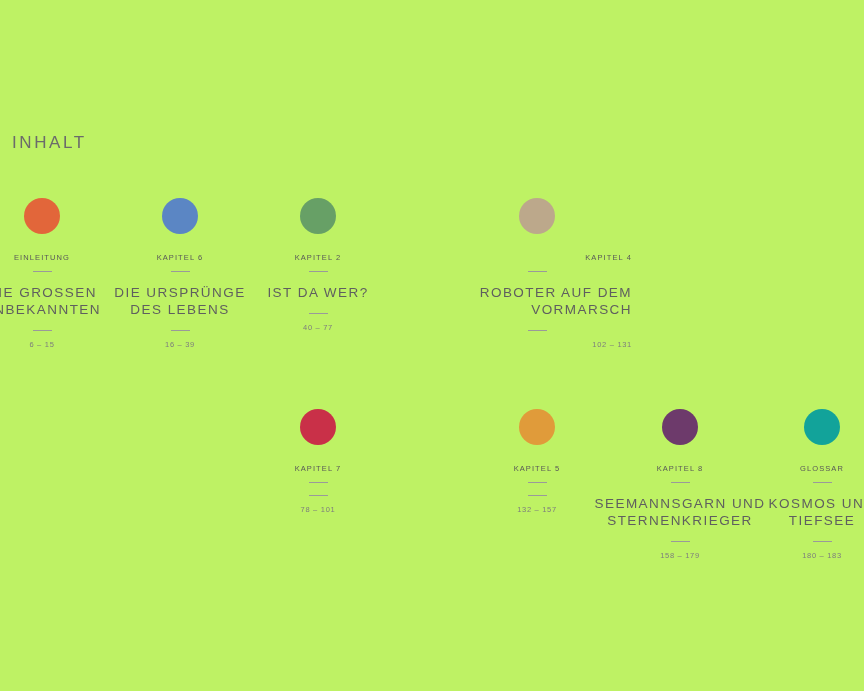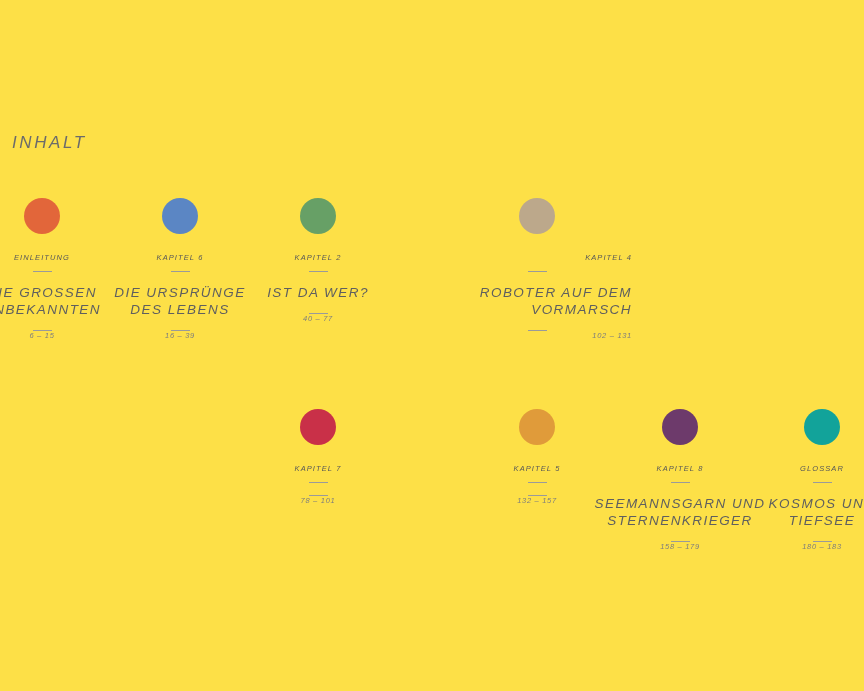--- a/index.html
+++ b/index.html
@@ -12,22 +12,21 @@
     height: 691px;
     position: relative;
     overflow: hidden;
     font-family: "Liberation Sans", sans-serif;
     -webkit-font-smoothing: antialiased;
   }
 
   #page {
     position: absolute;
     inset: 0;
-    background: #fde047;
-    font-style: italic;
+    background: #bef264;
   }
 
   
   .page-title {
     position: absolute;
     left: 12px;
     top: 133px;
     font-size: 17px;
     letter-spacing: 2.6px;
     color: #6b6b6b;
@@ -74,20 +73,21 @@
     color: #5f5f5f;
     font-weight: 400;
     white-space: pre-line;
   }
 
   .rule-lower {
     margin-top: 12px;
   }
 
   .entry-pages {
+    margin-top: 9px;
     font-size: 7.5px;
     letter-spacing: 0.7px;
     color: #7d7d7d;
     white-space: nowrap;
   }
 </style>
 </head>
 <body>
 
 <div id="page">

